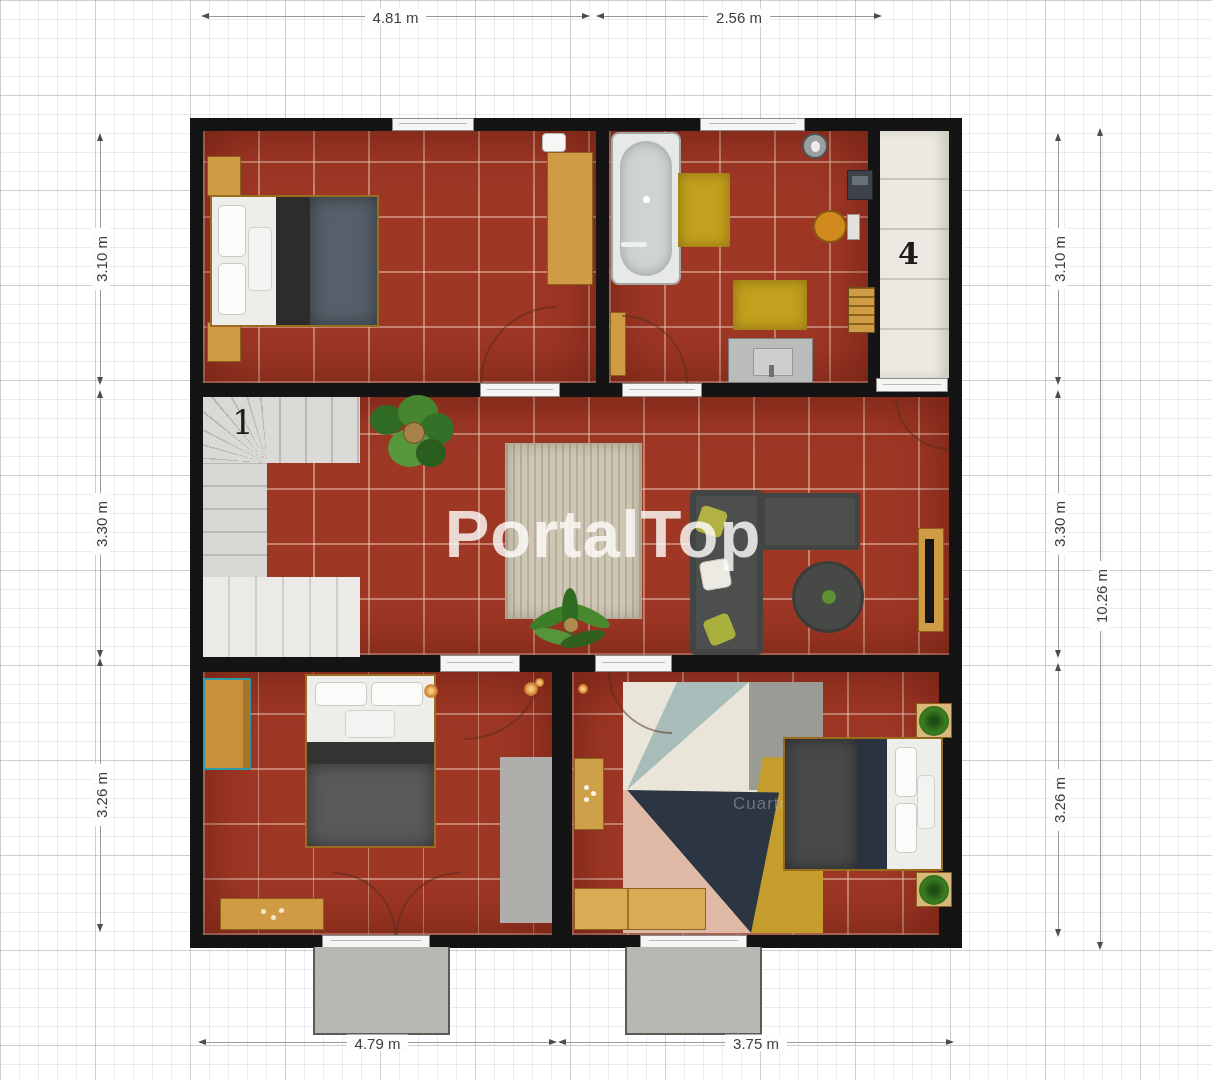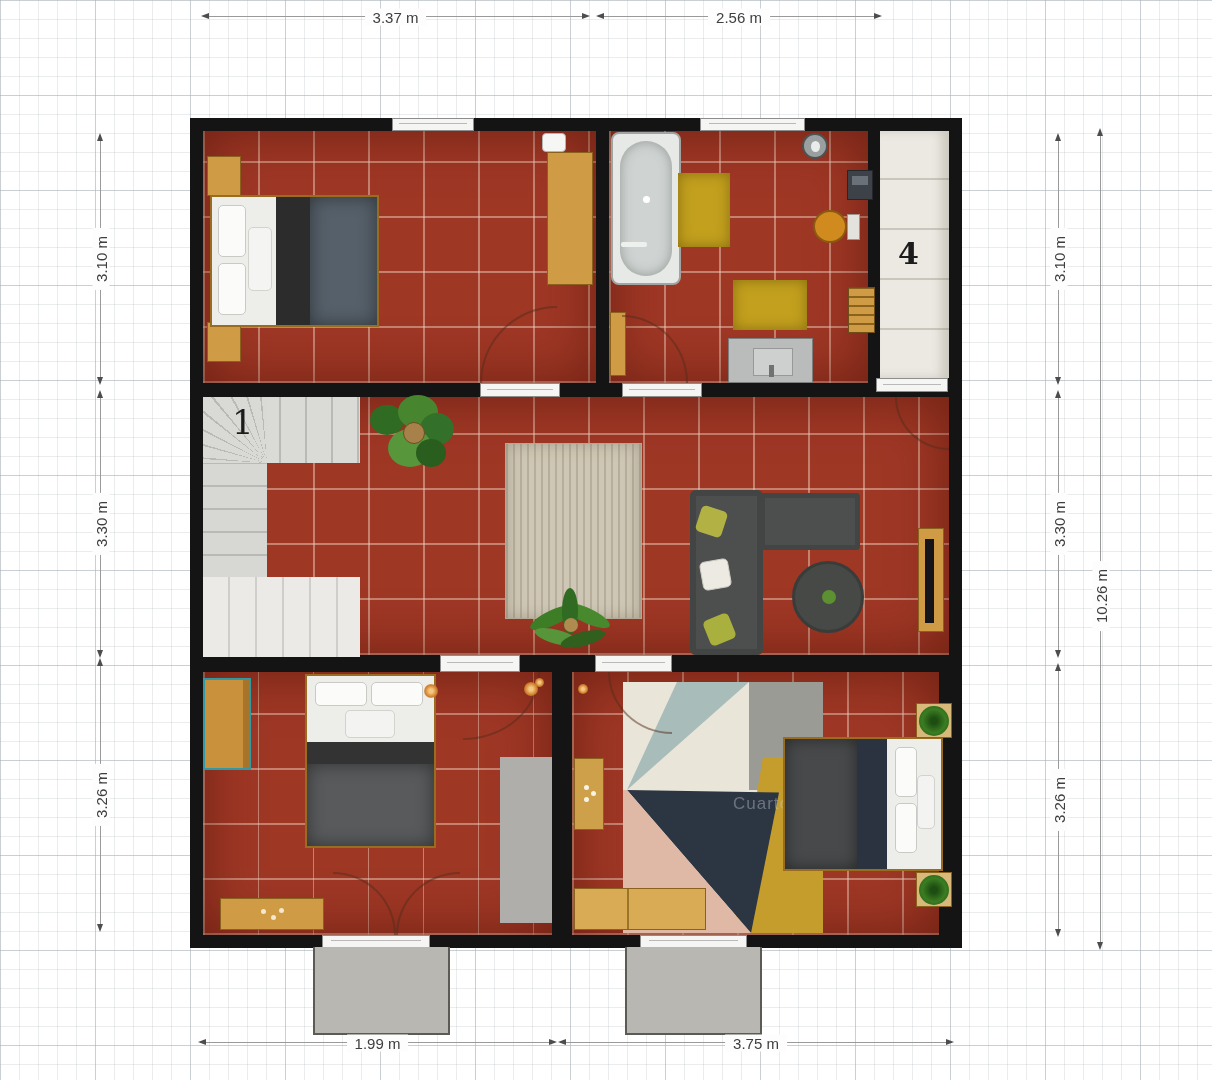--- a/index.html
+++ b/index.html
@@ -206,27 +206,27 @@
     <div class="win" style="left:250px;top:537px;width:80px;height:17px;"></div>
     <div class="win" style="left:405px;top:537px;width:77px;height:17px;"></div>
     <div class="win" style="left:132px;top:817px;width:108px;height:13px;"></div>
     <div class="win" style="left:450px;top:817px;width:107px;height:13px;"></div>
   </div>
 
   <div style="position:absolute;left:313px;top:947px;width:137px;height:88px;background:#b9b7b1;border:2px solid #5c5a55;border-top:none;box-sizing:border-box;"></div>
   <div style="position:absolute;left:625px;top:947px;width:137px;height:88px;background:#b9b7b1;border:2px solid #5c5a55;border-top:none;box-sizing:border-box;"></div>
 
   <div class="dim-h" style="left:203px;top:16px;width:385px;">
-    <span class="lbl">3.37 m</span>
+    <span class="lbl">4.81 m</span>
   </div>
   <div class="dim-h" style="left:598px;top:16px;width:282px;">
     <span class="lbl">2.56 m</span>
   </div>
   <div class="dim-h" style="left:200px;top:1042px;width:355px;">
-    <span class="lbl">1.99 m</span>
+    <span class="lbl">4.79 m</span>
   </div>
   <div class="dim-h" style="left:560px;top:1042px;width:392px;">
     <span class="lbl">3.75 m</span>
   </div>
 
   <div class="dim-v" style="left:100px;top:135px;height:248px;">
     <span class="lbl">3.10 m</span>
   </div>
   <div class="dim-v" style="left:100px;top:392px;height:264px;">
     <span class="lbl">3.30 m</span>
@@ -244,14 +244,15 @@
   <div class="dim-v" style="left:1058px;top:665px;height:270px;">
     <span class="lbl">3.26 m</span>
   </div>
   <div class="dim-v" style="left:1100px;top:130px;height:818px;">
     <span class="lbl" style="top:57%;">10.26 m</span>
   </div>
 
   <div class="note">
   </div>
 
+  <div class="wm-center">PortalTop</div>
 
 </div>
 
 </body></html>

